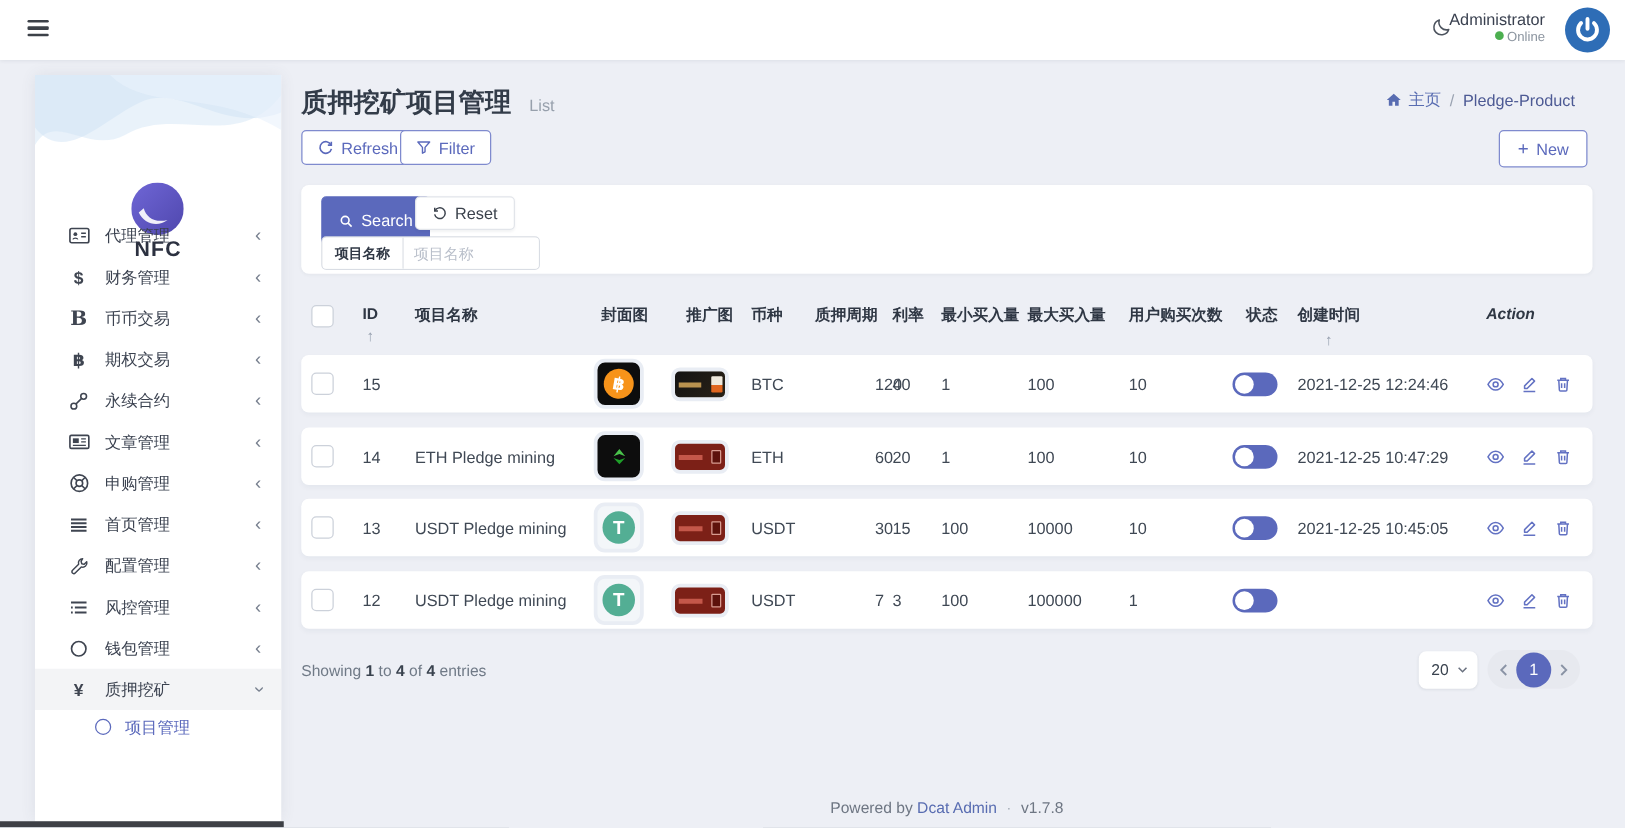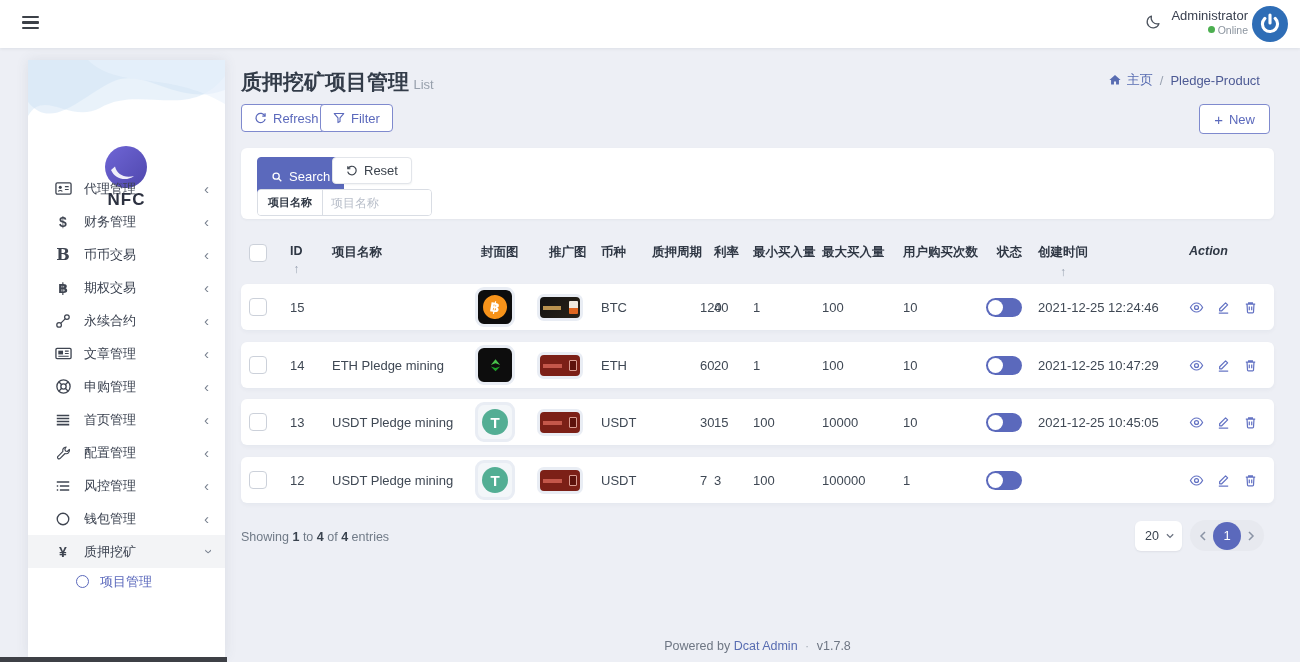--- a/index.html
+++ b/index.html
@@ -4,21 +4,21 @@
 <style>
   html,body{margin:0;padding:0;background:#d8dbe2;}
   #app{position:relative;width:1300px;height:662px;background:#edeff5;overflow:hidden;
        font-family:"Liberation Sans","DejaVu Sans",sans-serif;color:#3f4854;}
   
   .navbar{position:absolute;top:0;left:0;right:0;height:48px;background:#fff;
           box-shadow:0 1px 3px rgba(40,50,70,.08);z-index:6;}
   .hamburger{position:absolute;left:22px;top:16px;width:17px;cursor:pointer;}
   .hamburger i{display:block;height:2.4px;background:#3c4148;margin-bottom:3px;border-radius:1px;}
   .moon{position:absolute;right:138px;top:13px;cursor:pointer;}
-  .user-block{position:absolute;right:52px;top:8px;text-align:right;line-height:1.25;}
+  .user-block{position:absolute;right:64px;top:8px;text-align:right;line-height:1.25;}
   .user-name{font-size:13px;color:#3a4150;font-weight:500;}
   .user-status{font-size:10.5px;color:#8b949f;}
   .dot{display:inline-block;width:7px;height:7px;border-radius:50%;background:#4caf50;margin-right:3px;vertical-align:1px;}
   .avatar{position:absolute;right:12px;top:6px;width:36px;height:36px;border-radius:50%;
           background:#2e6db6;display:flex;align-items:center;justify-content:center;cursor:pointer;}
   
   .sidebar{position:absolute;left:28px;top:60px;width:197px;height:597px;background:#fff;
            box-shadow:0 0 12px rgba(70,80,100,.10);z-index:4;}
   .wave{position:absolute;top:0;left:0;width:197px;height:92px;overflow:hidden;}
   .brand-logo{position:absolute;top:86px;left:77px;}
@@ -36,21 +36,21 @@
   .ticon.serif{font-family:"DejaVu Serif","Liberation Serif",serif;font-size:16px;}
   .sitem{height:27px;display:flex;align-items:center;padding-left:48px;font-size:13px;
          color:#3b4250;cursor:pointer;}
   .sitem .ring{width:11px;height:11px;border:1.5px solid #565f6c;border-radius:50%;margin-right:11px;flex:none;}
   .sitem.active{color:#5b69bc;}
   .sitem.active .ring{border-color:#5b69bc;}
   .bottom-strip{position:absolute;left:0;bottom:0;width:227px;height:5px;background:#3e4046;z-index:9;}
   
   .titlewrap{position:absolute;left:241px;top:68px;}
   .page-title{font-size:21px;font-weight:700;color:#333c49;display:inline;}
-  .page-sub{font-size:13px;color:#97a0ac;}
+  .page-sub{font-size:13px;color:#97a0ac;margin-left:10px;}
   .breadcrumb{position:absolute;right:40px;top:71px;font-size:13px;display:flex;align-items:center;gap:7px;}
   .bc-home{color:#586cb1;display:flex;align-items:center;gap:5px;cursor:pointer;}
   .bc-sep{color:#9aa2b1;}
   .bc-cur{color:#4d5a94;cursor:pointer;}
   
   .btn{display:inline-flex;align-items:center;justify-content:center;gap:6px;border-radius:4px;
        font-size:13px;cursor:pointer;box-sizing:border-box;}
   .btn-outline{border:1px solid #7f8ace;color:#5b69bc;background:#fff;height:28px;padding:0 12px;}
   .btn-refresh{position:absolute;left:241px;top:104px;text-align:right;}
   .btn-filter{position:absolute;left:320px;top:104px;}

